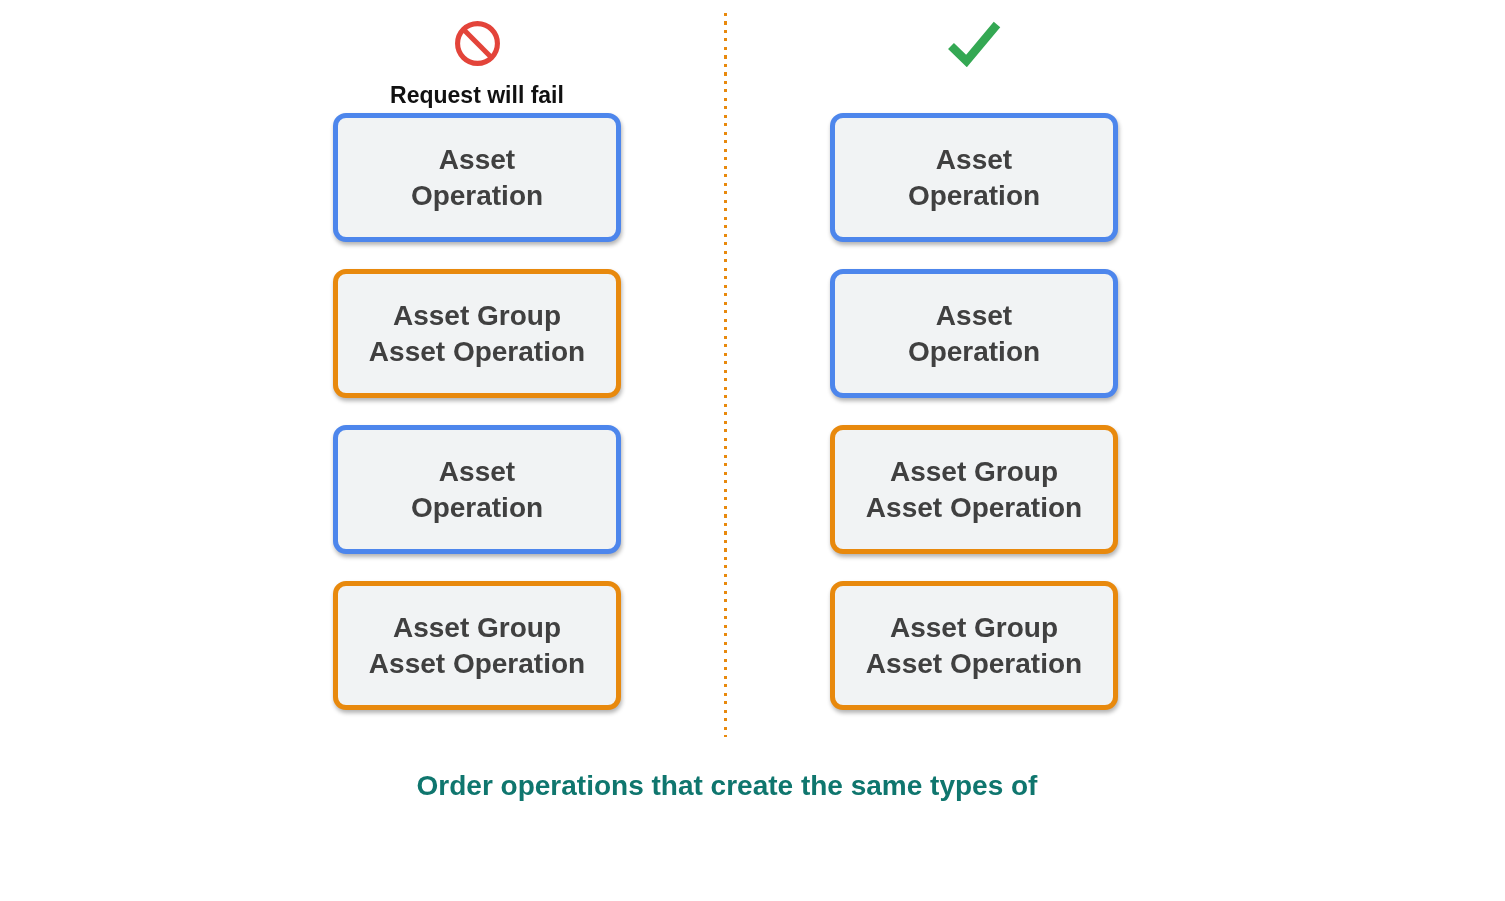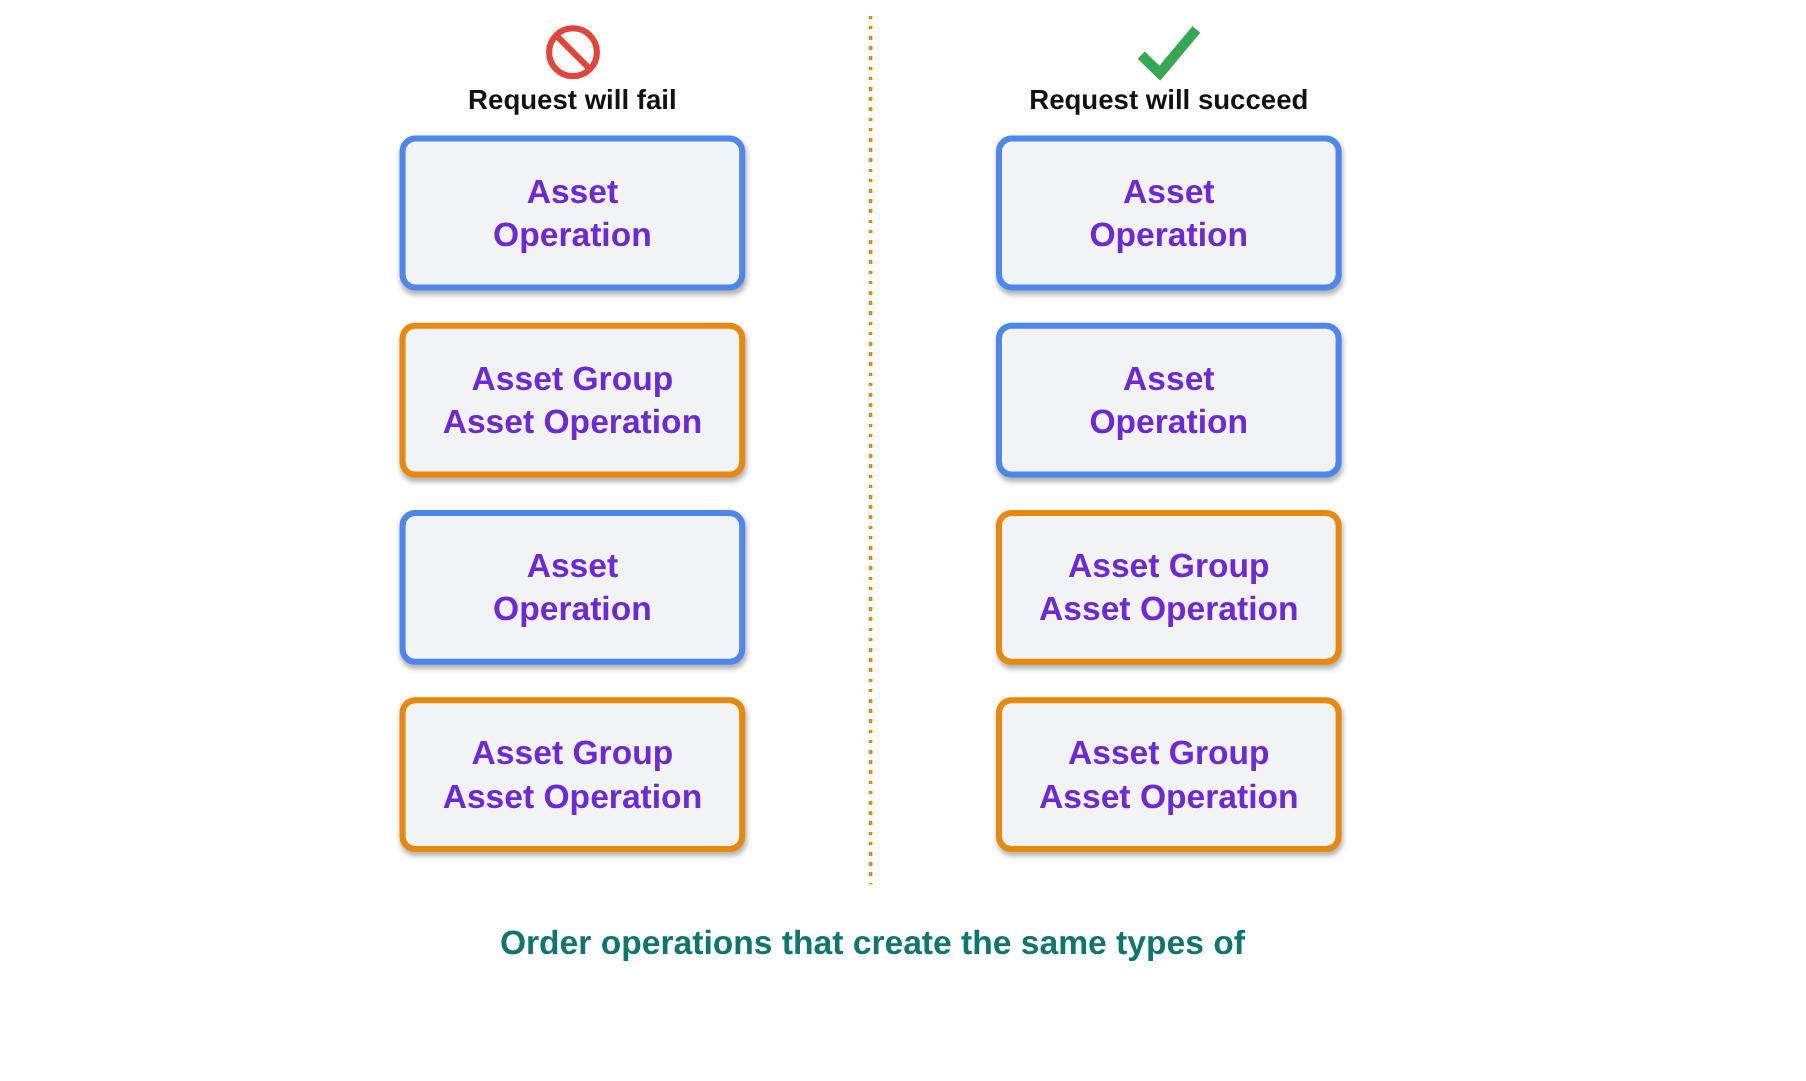--- a/index.html
+++ b/index.html
@@ -34,21 +34,21 @@
     top: 18px;
     width: 288px;
     display: flex;
     flex-direction: column;
     align-items: center;
   }
   .col-header.fail    { left: 333px; }
   .col-header.succeed { left: 830px; }
   .col-header .hdr-icon { height: 50px; display: flex; align-items: center; justify-content: center; }
   .col-header .hdr-title {
-    margin-top: 2px;
+    margin-top: 14px;
     font-size: 23px;
     font-weight: 700;
     color: #111111;
     white-space: nowrap;
   }
 
   
   .box-stack {
     position: absolute;
     top: 113px;
@@ -70,21 +70,21 @@
     align-items: center;
     justify-content: center;
     box-shadow: 1px 3px 4px rgba(0,0,0,0.30);
   }
   .op-box.blue   { border-color: #4D86EC; }
   .op-box.orange { border-color: #E8890D; }
   .op-box .box-line {
     font-size: 28px;
     font-weight: 700;
     line-height: 36px;
-    color: #6d28d9;
+    color: #404040;
     text-align: right;
     white-space: nowrap;
   }
 
   
   .caption {
     position: absolute;
     left: 352px;
     top: 767px;
     width: 750px;
@@ -111,21 +111,20 @@
     </span>
     <div class="hdr-title">Request will fail</div>
   </div>
 
   <div class="col-header succeed">
     <span class="hdr-icon">
       <svg width="58" height="48" viewBox="0 0 58 48">
         <path d="M6 27 L21.5 42 L52 5.5" fill="none" stroke="#34A853" stroke-width="8.5"></path>
       </svg>
     </span>
-    <div class="hdr-title">Request will succeed</div>
   </div>
 
   <div class="box-stack fail">
     <div class="op-box blue">
       <div class="box-line">Asset</div>
       <div class="box-line">Operation</div>
     </div>
     <div class="op-box orange">
       <div class="box-line">Asset Group</div>
       <div class="box-line">Asset Operation</div>

